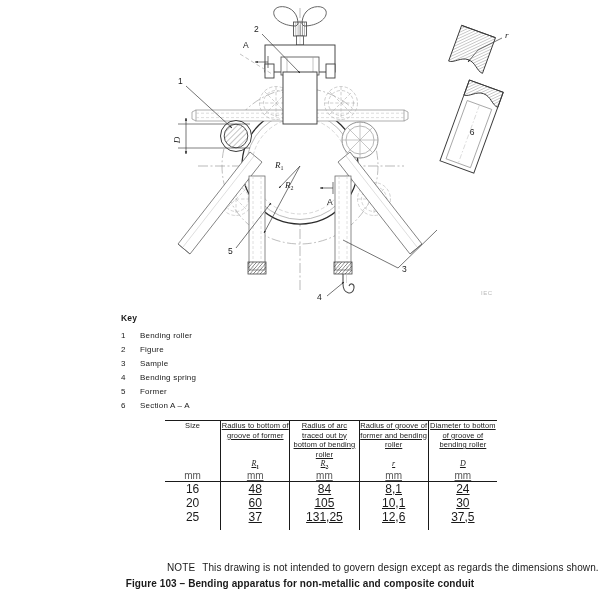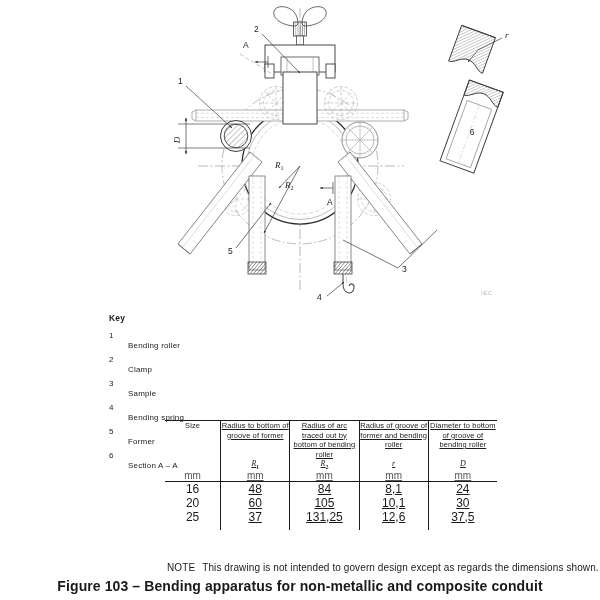--- a/index.html
+++ b/index.html
@@ -29,37 +29,37 @@
     left: 481px; top: 290px;
     font-size: 6px;
     letter-spacing: .5px;
     color: #b9b9b9;
     font-family: "Liberation Sans", sans-serif;
   }
 
   
   #key-block {
     position: absolute;
-    left: 109px; top: 313px;
+    left: 121px; top: 313px;
     width: 300px;
   }
   #key-title {
     font-size: 8.5px;
     font-weight: bold;
     margin: 0 0 5.5px 0;
     letter-spacing: .2px;
   }
   .key-row {
     display: flex;
     font-size: 8px;
     line-height: 14px;
     letter-spacing: .2px;
   }
   .key-num { width: 19px; flex: 0 0 19px; }
-  .key-label { flex: 1; margin-top: 10px; }
+  .key-label { flex: 1; }
 
   
   #spec-table {
     position: absolute;
     left: 165px; top: 420px;
     width: 332px;
     border-collapse: collapse;
     font-size: 7.5px;
   }
   #spec-table td, #spec-table th {
@@ -108,21 +108,21 @@
     letter-spacing: .1px;
     white-space: nowrap;
     margin-left: 44px;
   }
   #note-label { margin-right: 7px; }
   #figure-caption {
     position: absolute;
     left: 0; top: 578px;
     width: 600px;
     text-align: center;
-    font-size: 14px;
+    font-size: 10px;
     font-weight: bold;
     letter-spacing: .1px;
   }
 </style>
 </head>
 <body>
 
 <div id="drawing-area">
   <svg id="drawing-svg" width="600" height="312" viewBox="0 0 600 312">
     <defs>
@@ -365,21 +365,21 @@
 
 <div id="key-block">
   <div id="key-title">Key</div>
 
   <div class="key-row">
     <span class="key-num">1</span>
     <span class="key-label">Bending roller</span>
   </div>
   <div class="key-row">
     <span class="key-num">2</span>
-    <span class="key-label">Clamp</span>
+    <span class="key-label">Figure</span>
   </div>
   <div class="key-row">
     <span class="key-num">3</span>
     <span class="key-label">Sample</span>
   </div>
   <div class="key-row">
     <span class="key-num">4</span>
     <span class="key-label">Bending spring</span>
   </div>
   <div class="key-row">

